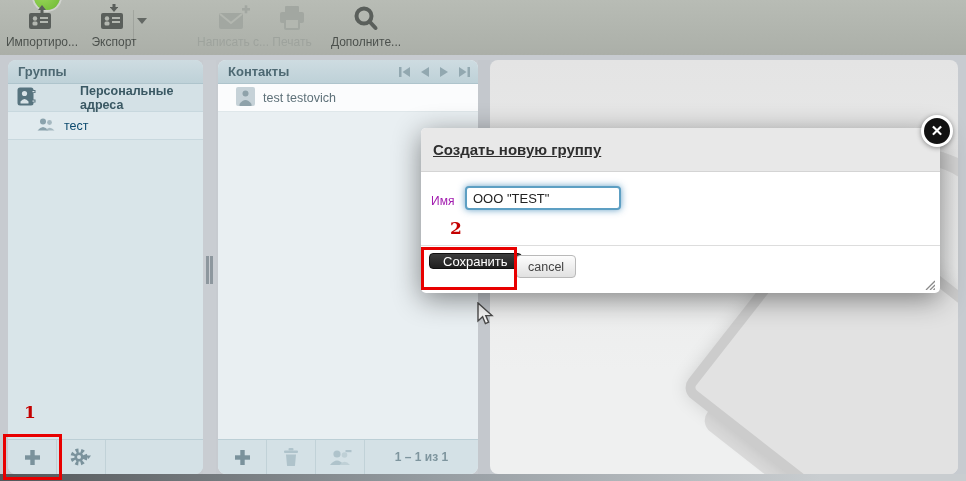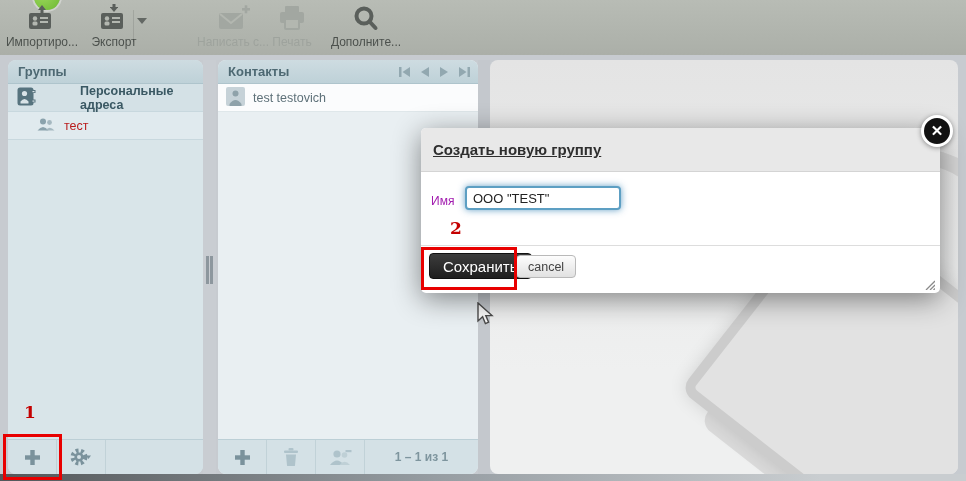--- a/index.html
+++ b/index.html
@@ -24,57 +24,57 @@
   
   .panel{position:absolute;top:60px;height:414px;border-radius:8px;overflow:hidden;}
   .p-head{height:23px;line-height:23px;background:linear-gradient(180deg,#cedce1,#bed1d8);
     border-bottom:1px solid #aec4cc;font-size:13px;font-weight:bold;color:#4e6973;padding-left:10px;position:relative;}
   .p-foot{position:absolute;left:0;right:0;bottom:0;height:34px;background:#d4e1e6;border-top:1px solid #bccfd6;display:flex;}
   .f-btn{width:48px;height:34px;border-right:1px solid #c1d2d8;display:flex;align-items:center;justify-content:center;cursor:pointer;}
   
   .groups{left:8px;width:195px;background:#d9e5e9;}
   .g-row{height:27px;display:flex;align-items:center;cursor:pointer;border-bottom:1px solid #c8d8de;font-size:12.5px;}
   .g-row.sel{background:#d4e1e6;color:#3a5863;font-weight:bold;gap:36px;}
-  .g-row.sub{background:#e0eaee;color:#b91c1c;}
+  .g-row.sub{background:#e0eaee;color:#0c4a6e;}
   .g-row .gi{margin:0 8px 0 9px;}
   .g-row.sub .gi{margin-left:28px;}
   
   .split1{position:absolute;left:203px;top:60px;width:13px;height:414px;background:#c9cdd2;cursor:col-resize;}
   .grip{position:absolute;left:3px;top:196px;width:7px;height:28px;
     background:linear-gradient(90deg,#8d979e 0 3px,transparent 3px 4px,#8d979e 4px 7px);}
   .split2{position:absolute;left:478px;top:60px;width:12px;height:414px;background:#c4c8cd;cursor:col-resize;}
   
   .contacts{left:218px;width:260px;background:#e9eff2;}
   .pager-ico{position:absolute;right:8px;top:0;height:23px;display:flex;align-items:center;gap:11px;}
   .pager-ico svg{cursor:pointer;}
   .c-row{height:27px;display:flex;align-items:center;background:#fbfcfd;border-bottom:1px solid #dfe7ea;
-    font-size:12.5px;color:#5e7179;cursor:pointer;}
+    font-size:12.5px;color:#5e7179;cursor:pointer;padding-left:10px;}
   .c-row .av{margin:0 8px 0 8px;}
   .count{flex:1;display:flex;align-items:center;justify-content:center;font-size:12px;color:#7e959e;font-weight:bold;}
   
   .content{left:490px;width:468px;background:linear-gradient(180deg,#e4e4e4,#eff0f0 75%);}
   .wm-ring{position:absolute;right:-55px;top:88px;width:165px;height:165px;border-radius:50%;
     border:16px solid #d6d6d6;}
   .wm-book{position:absolute;right:-85px;top:205px;width:300px;height:230px;border-radius:14px;
     background:#e2e2e2;border:10px solid #cccccc;transform:rotate(38deg);box-shadow:0 0 18px rgba(0,0,0,.12);}
   .wm-book2{position:absolute;right:-110px;top:250px;width:330px;height:240px;border-radius:14px;
     background:#dadada;transform:rotate(38deg);}
   
   .modal{position:absolute;left:421px;top:128px;width:519px;height:165px;background:#fff;
     border-radius:5px;box-shadow:0 6px 28px rgba(0,0,0,.45);}
   .m-title{height:43px;line-height:43px;background:#e8e8e8;border-bottom:1px solid #d4d4d4;
     border-radius:5px 5px 0 0;font-size:15px;font-weight:bold;color:#2e2e2e;padding-left:12px;text-decoration:underline;}
   .m-label{position:absolute;left:10px;top:66px;font-size:12px;color:#a21caf;}
   .m-input{position:absolute;left:44px;top:58px;width:140px;height:20px;border:2px solid #5d9fc3;border-radius:4px;
     box-shadow:0 0 7px rgba(77,144,190,.85);font-family:"Liberation Sans",sans-serif;font-size:13px;
     padding:0 6px;color:#222;outline:none;}
   .m-div{position:absolute;left:0;right:0;top:117px;border-top:1px solid #ddd;}
-  .btn-save{position:absolute;left:8px;top:125px;height:26px;padding:0 13px;
+  .btn-save{position:absolute;left:8px;top:125px;height:16px;padding:0 13px;
     background:linear-gradient(180deg,#3c3c3c,#1f1f1f);color:#fff;border:1px solid #111;border-radius:4px;
-    font-family:"Liberation Sans",sans-serif;font-size:15px;cursor:pointer;}
+    font-family:"Liberation Sans",sans-serif;font-size:13px;cursor:pointer;}
   .btn-cancel{position:absolute;left:95px;top:127px;height:23px;padding:0 11px;
     background:linear-gradient(180deg,#fdfdfd,#e1e1e1);color:#444;border:1px solid #b9b9b9;border-radius:4px;
     font-family:"Liberation Sans",sans-serif;font-size:12.5px;cursor:pointer;}
   .m-close{position:absolute;right:-13px;top:-13px;width:26px;height:26px;border-radius:50%;
     background:#121212;border:3px solid #fff;box-shadow:0 1px 5px rgba(0,0,0,.4);
     color:#fff;font-size:15px;font-weight:bold;line-height:25px;text-align:center;cursor:pointer;}
   .m-resize{position:absolute;right:5px;bottom:4px;width:13px;height:13px;cursor:nwse-resize;}
   
   .red-box{position:absolute;border:3px solid #e80000;}
   .red-num{position:absolute;color:#c40000;font-family:"DejaVu Serif",serif;font-weight:bold;font-size:17px;}

